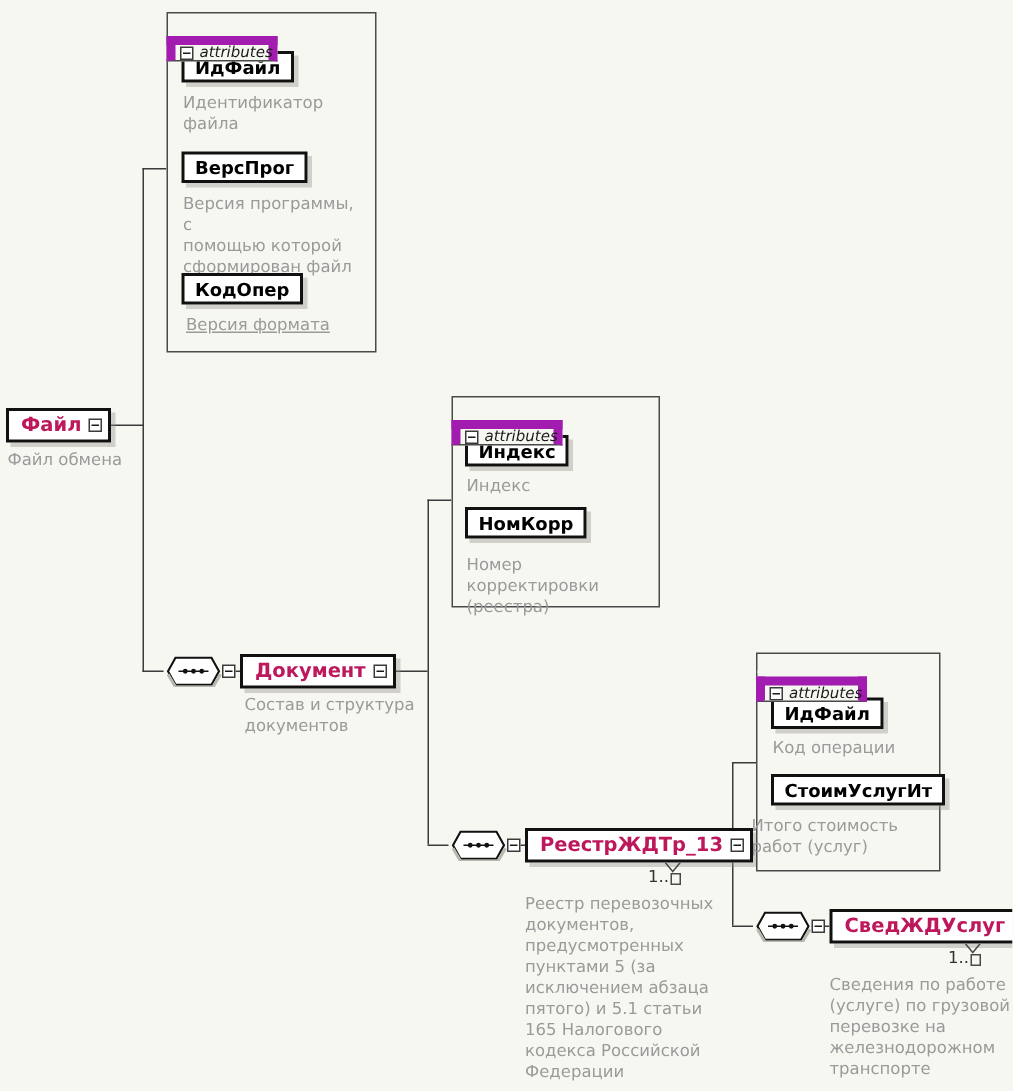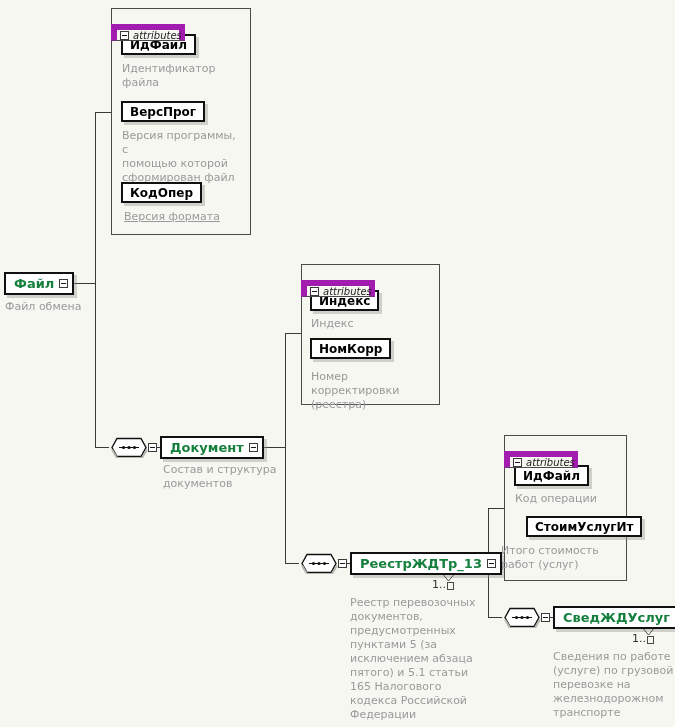--- a/index.html
+++ b/index.html
@@ -107,21 +107,21 @@
     border: 2px solid #111111;
     background: #ffffff;
     box-sizing: border-box;
     height: 23px;
     display: flex;
     align-items: center;
     padding: 0 4px 0 8px;
     box-shadow: 3px 3px 0 0 rgba(150,148,140,0.40);
     font-weight: bold;
     font-size: 13px;
-    color: #15803d;
+    color: #be185d;
     white-space: nowrap;
     font-family: "DejaVu Sans", "Liberation Sans", sans-serif;
   }
   .node .node-label { margin-right: 5px; }
 
   
   .stub {
     position: absolute;
     width: 9px;
     height: 9px;
@@ -322,21 +322,21 @@
     <span class="toggle"></span>
     <span class="tab-label">attributes</span>
   </div>
   <div class="tab-mask" style="left:505px; top:447px; width:72px;"></div>
 
   <div class="chip" style="left:514px; top:465px;">
     <span>ИдФайл</span>
   </div>
   <div class="desc" style="left: 515px; top: 492px; width: 110px; white-space: pre-line;">Код операции</div>
 
-  <div class="chip" style="left:514px; top:516px;margin-left:12px;">
+  <div class="chip" style="left:514px; top:516px;">
     <span>СтоимУслугИт</span>
   </div>
   <div class="desc" style="left: 501px; top: 544px; width: 110px; white-space: pre-line;">Итого стоимость
 работ (услуг)</div>
 
   <div class="seq" style="left:502px; top:607px;">
     <svg width="40" height="21" viewBox="0 0 40 21">
       <path d="M3,10.5 L8,1.5 L32,1.5 L37,10.5 L32,19.5 L8,19.5 Z" fill="#ffffff" stroke="#111111" stroke-width="1.4"></path>
       <path d="M3,12.5 L8,21 L33,21 L38,12.5" fill="none" stroke="#b9b7af" stroke-width="2"></path>
       <line x1="10" y1="10.5" x2="30" y2="10.5" stroke="#111111" stroke-width="1"></line>

